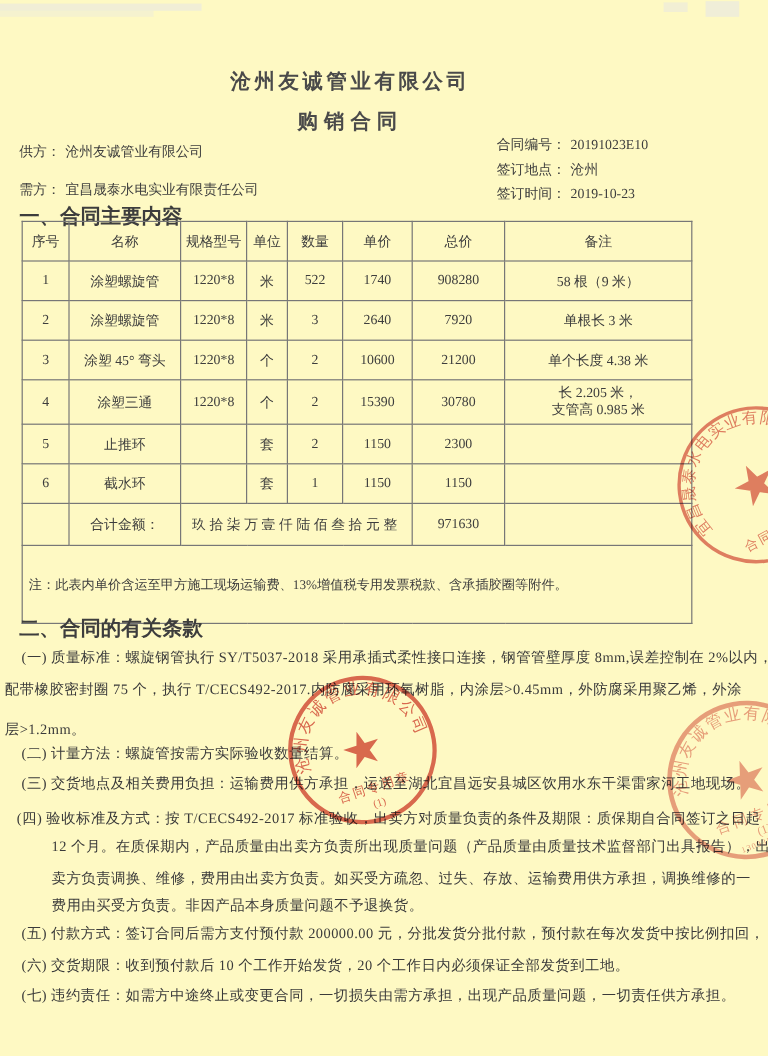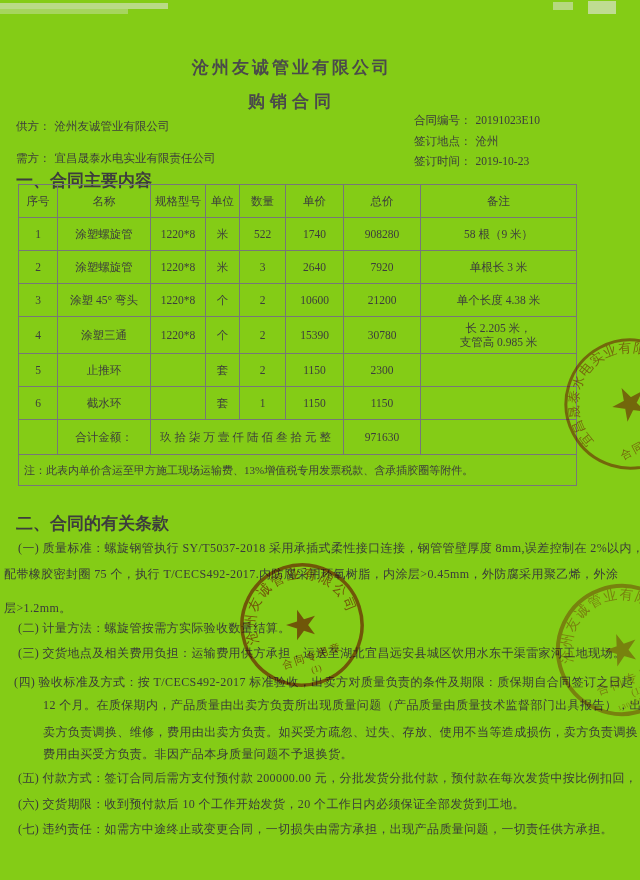--- a/index.html
+++ b/index.html
@@ -1,35 +1,35 @@
 <!DOCTYPE html>
 <html><head>
 <meta charset="utf-8">
 <style>
   html,body{margin:0;padding:0;}
-  .page{position:relative;width:640px;height:880px;background:#84cc16;overflow:hidden;
+  .page{position:relative;width:640px;height:880px;background:#fef9c3;overflow:hidden;
         font-family:"Liberation Serif","DejaVu Serif",serif;color:#3d3d3d;}
   .abs{position:absolute;}
   .title{top:56px;left:0;width:584px;text-align:center;font-size:17px;font-weight:bold;
          letter-spacing:3px;color:#4a4a4a;}
   .subtitle{top:90px;left:0;width:584px;text-align:center;font-size:17px;font-weight:bold;
             letter-spacing:5px;color:#4a4a4a;}
   .meta{font-size:11.5px;white-space:nowrap;}
   .meta .lbl{margin-right:4px;}
   .sec-heading{font-size:17px;font-weight:600;white-space:nowrap;}
   table.items{position:absolute;top:184px;left:18px;width:558px;border-collapse:collapse;
               table-layout:fixed;font-size:11.5px;color:#3d3d3d;}
   table.items td{border:1px solid #777;text-align:center;vertical-align:middle;
                  padding:1px 2px;overflow:hidden;}
   tr.h td{height:30px;text-align:center;}
   tr.r td{height:30px;}
   tr.r4 td{height:34px;}
   tr.tot td{height:32px;}
   td.words{letter-spacing:3px;}
-  td.note{height:24px;text-align:left !important;padding:3px 5px !important;
+  td.note{height:24px;text-align:left !important;padding:20px 5px !important;
           font-size:11px;white-space:nowrap;}
   .rmk2{line-height:1.25;}
   .clause{font-size:12px;letter-spacing:0.4px;white-space:nowrap;color:#3a3a3a;}
   .artifact{background:#e6e6e6;}
   .dot{width:3px;height:3px;border-radius:50%;background:#555;opacity:.65;}
   svg.stamps{position:absolute;top:0;left:0;pointer-events:none;mix-blend-mode:multiply;}
   .s-stroke{stroke:#d0463f;fill:none;}
   .s-fill{fill:#d0463f;}
 </style>
 </head>
@@ -154,21 +154,21 @@
 
   <div class="abs sec-heading" style="top:512px;left:16px;font-family:Liberation Serif, serif;">二、合同的有关条款</div>
 
   <div class="abs clause" style="top:540px;left:18px;">(一) 质量标准：螺旋钢管执行 SY/T5037-2018 采用承插式柔性接口连接，钢管管壁厚度 8mm,误差控制在 2%以内，</div>
   <div class="abs clause" style="top:566px;left:4px;text-align:right;">配带橡胶密封圈 75 个，执行 T/CECS492-2017.内防腐采用环氧树脂，内涂层&gt;0.45mm，外防腐采用聚乙烯，外涂</div>
   <div class="abs clause" style="top:600px;left:4px;">层&gt;1.2mm。</div>
   <div class="abs clause" style="top:620px;left:18px;">(二) 计量方法：螺旋管按需方实际验收数量结算。</div>
   <div class="abs clause" style="top:645px;left:18px;">(三) 交货地点及相关费用负担：运输费用供方承担，运送至湖北宜昌远安县城区饮用水东干渠雷家河工地现场。</div>
   <div class="abs clause" style="top:674px;left:14px;">(四) 验收标准及方式：按 T/CECS492-2017 标准验收，出卖方对质量负责的条件及期限：质保期自合同签订之日起</div>
   <div class="abs clause" style="top:697px;left:43px;">12 个月。在质保期内，产品质量由出卖方负责所出现质量问题（产品质量由质量技术监督部门出具报告），出</div>
-  <div class="abs clause" style="top:724px;left:43px;">卖方负责调换、维修，费用由出卖方负责。如买受方疏忽、过失、存放、使用不当等造成损伤，卖方负责调换</div>
+  <div class="abs clause" style="top:724px;left:43px;">卖方负责调换、维修，费用由出卖方负责。如买受方疏忽、过失、存放、运输费用供方承担，调换维修的一</div>
   <div class="abs clause" style="top:746px;left:43px;">费用由买受方负责。非因产品本身质量问题不予退换货。</div>
   <div class="abs clause" style="top:770px;left:18px;">(五) 付款方式：签订合同后需方支付预付款 200000.00 元，分批发货分批付款，预付款在每次发货中按比例扣回，</div>
   <div class="abs clause" style="top:796px;left:18px;">(六) 交货期限：收到预付款后 10 个工作开始发货，20 个工作日内必须保证全部发货到工地。</div>
   <div class="abs clause" style="top:821px;left:18px;">(七) 违约责任：如需方中途终止或变更合同，一切损失由需方承担，出现产品质量问题，一切责任供方承担。</div>
 
   <svg class="stamps" width="640" height="880" viewBox="0 0 640 880">
 
     <g transform="translate(630,404) rotate(-28)" opacity="0.68">
       <circle class="s-stroke" r="64" stroke-width="3"></circle>
       <path id="arcA" d="M -48.9 17.8 A 52 52 0 1 1 48.9 17.8" fill="none"></path>

